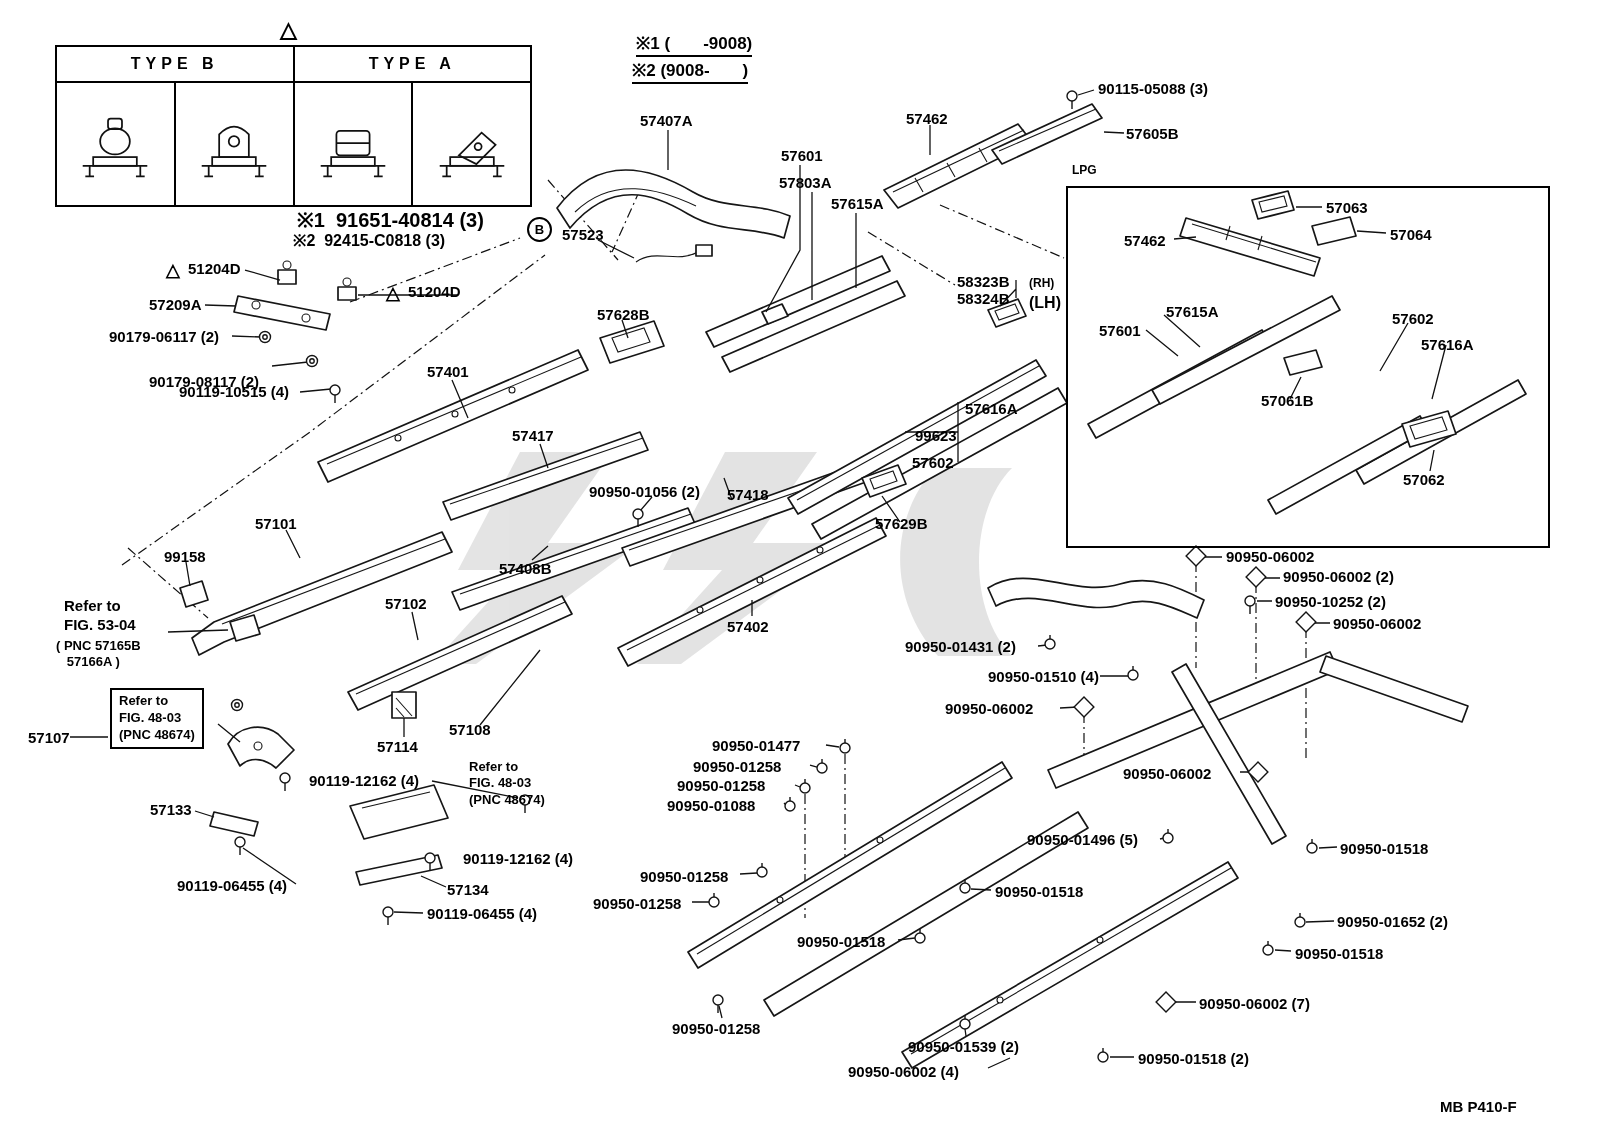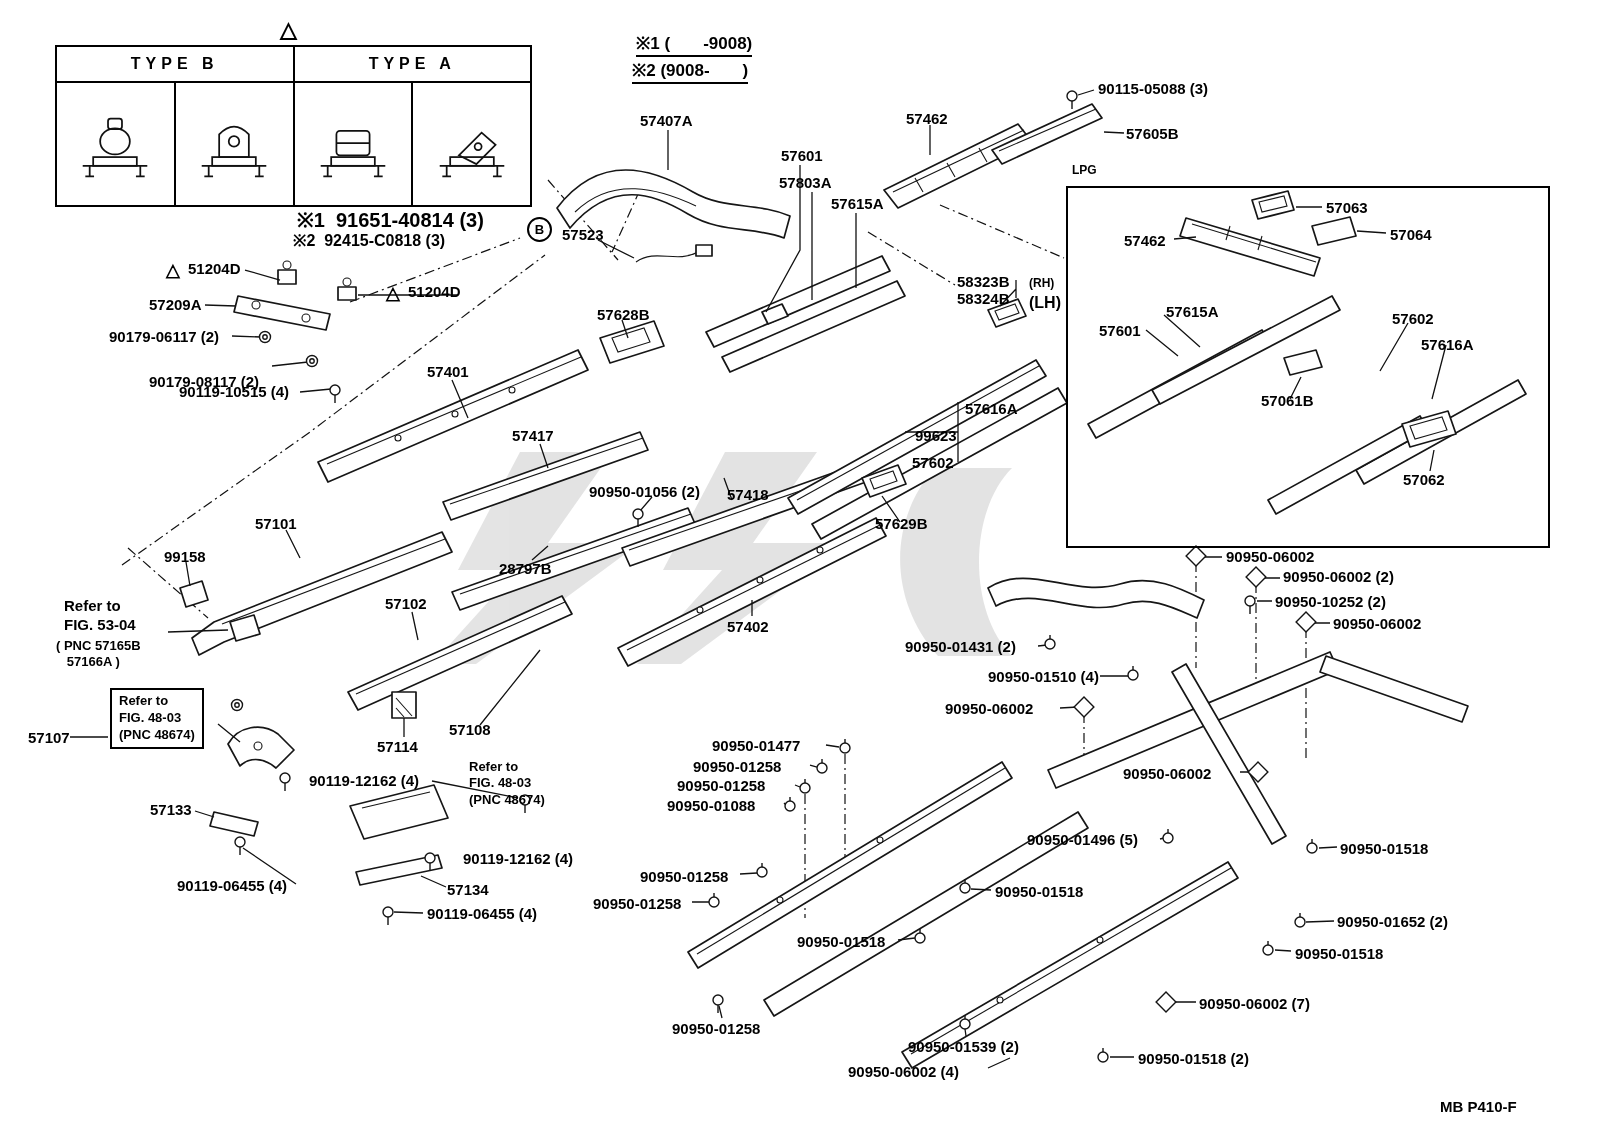--- a/index.html
+++ b/index.html
@@ -309,21 +309,21 @@
       <div class="lbl" style="left: 1029px; top: 293px; font-size: 16px;">(LH)</div>
       <div class="lbl" style="left: 512px; top: 427px;">57417</div>
       <div class="lbl" style="left: 965px; top: 400px;">57616A</div>
       <div class="lbl" style="left: 915px; top: 427px;">99623</div>
       <div class="lbl" style="left: 912px; top: 454px;">57602</div>
       <div class="lbl" style="left: 699px; top: 486px; margin-left: 28px;">57418</div>
       <div class="lbl" style="left: 589px; top: 483px;">90950-01056 (2)</div>
       <div class="lbl" style="left: 875px; top: 515px;">57629B</div>
       <div class="lbl" style="left: 255px; top: 515px;">57101</div>
       <div class="lbl" style="left: 164px; top: 548px;">99158</div>
-      <div class="lbl" style="left: 499px; top: 560px;">28797B</div>
+      <div class="lbl" style="left: 499px; top: 560px;">57408B</div>
       <div class="lbl" style="left: 64px; top: 597px;">Refer to
 FIG. 53-04</div>
       <div class="lbl" style="left: 56px; top: 638px; font-size: 13px;">( PNC 57165B
    57166A )</div>
       <div class="lbl" style="left: 385px; top: 595px;">57102</div>
       <div class="lbl" style="left: 727px; top: 618px;">57402</div>
       <div class="lbl" style="left: 1226px; top: 548px;">90950-06002</div>
       <div class="lbl" style="left: 1283px; top: 568px;">90950-06002 (2)</div>
       <div class="lbl" style="left: 1275px; top: 593px;">90950-10252 (2)</div>
       <div class="lbl" style="left: 1333px; top: 615px;">90950-06002</div>

